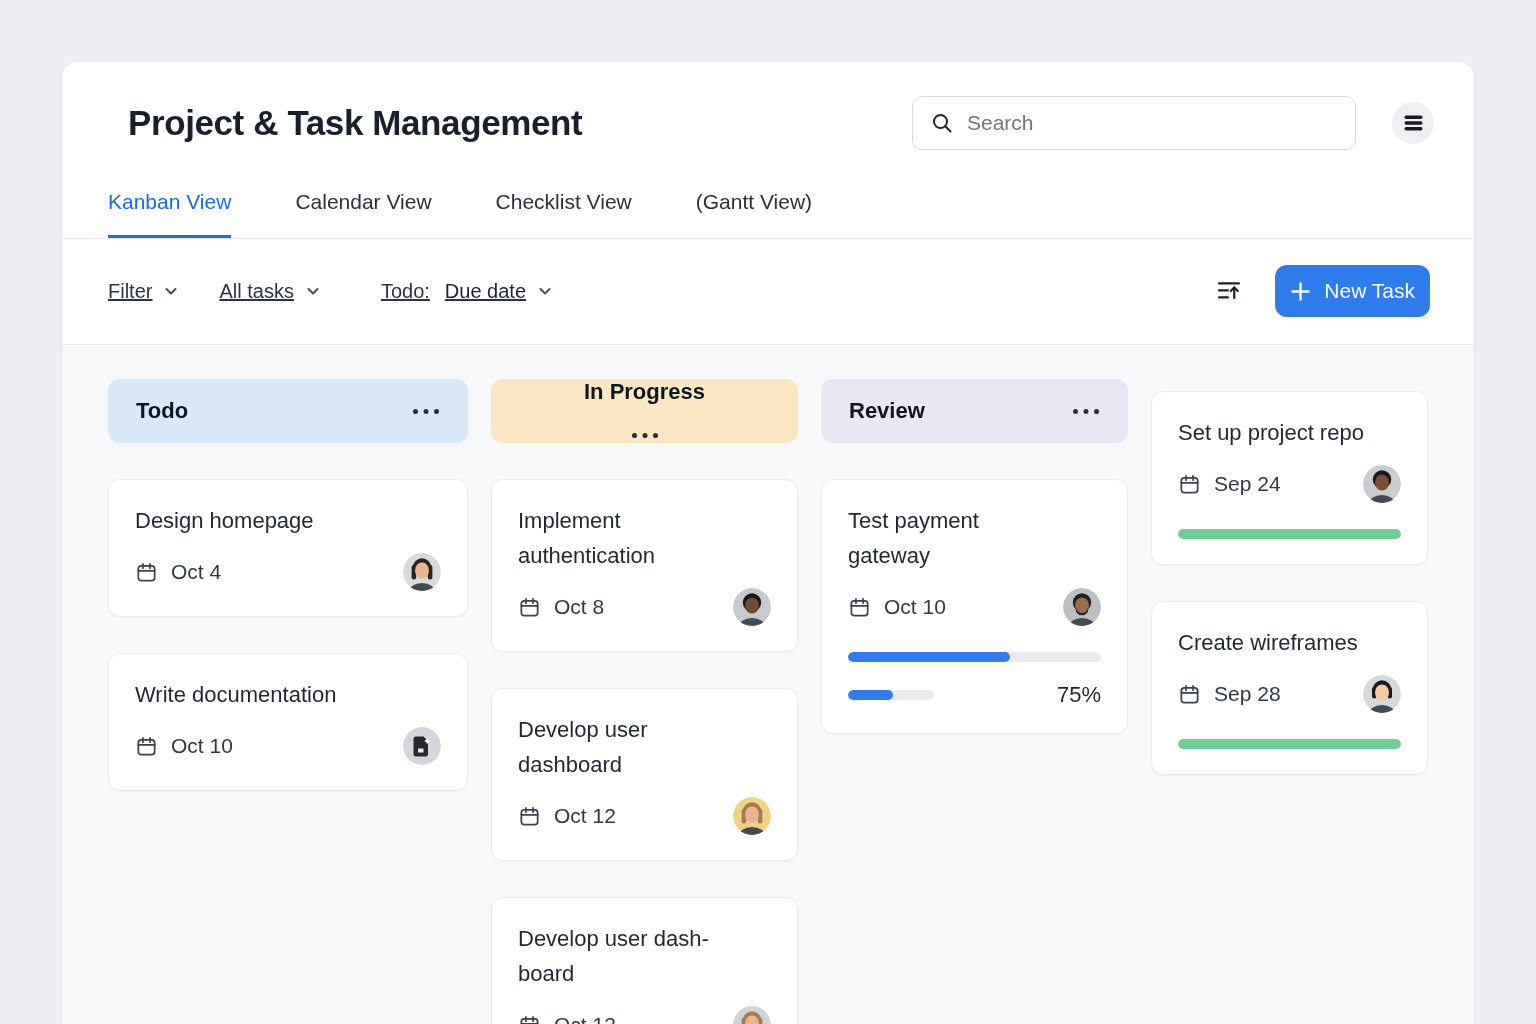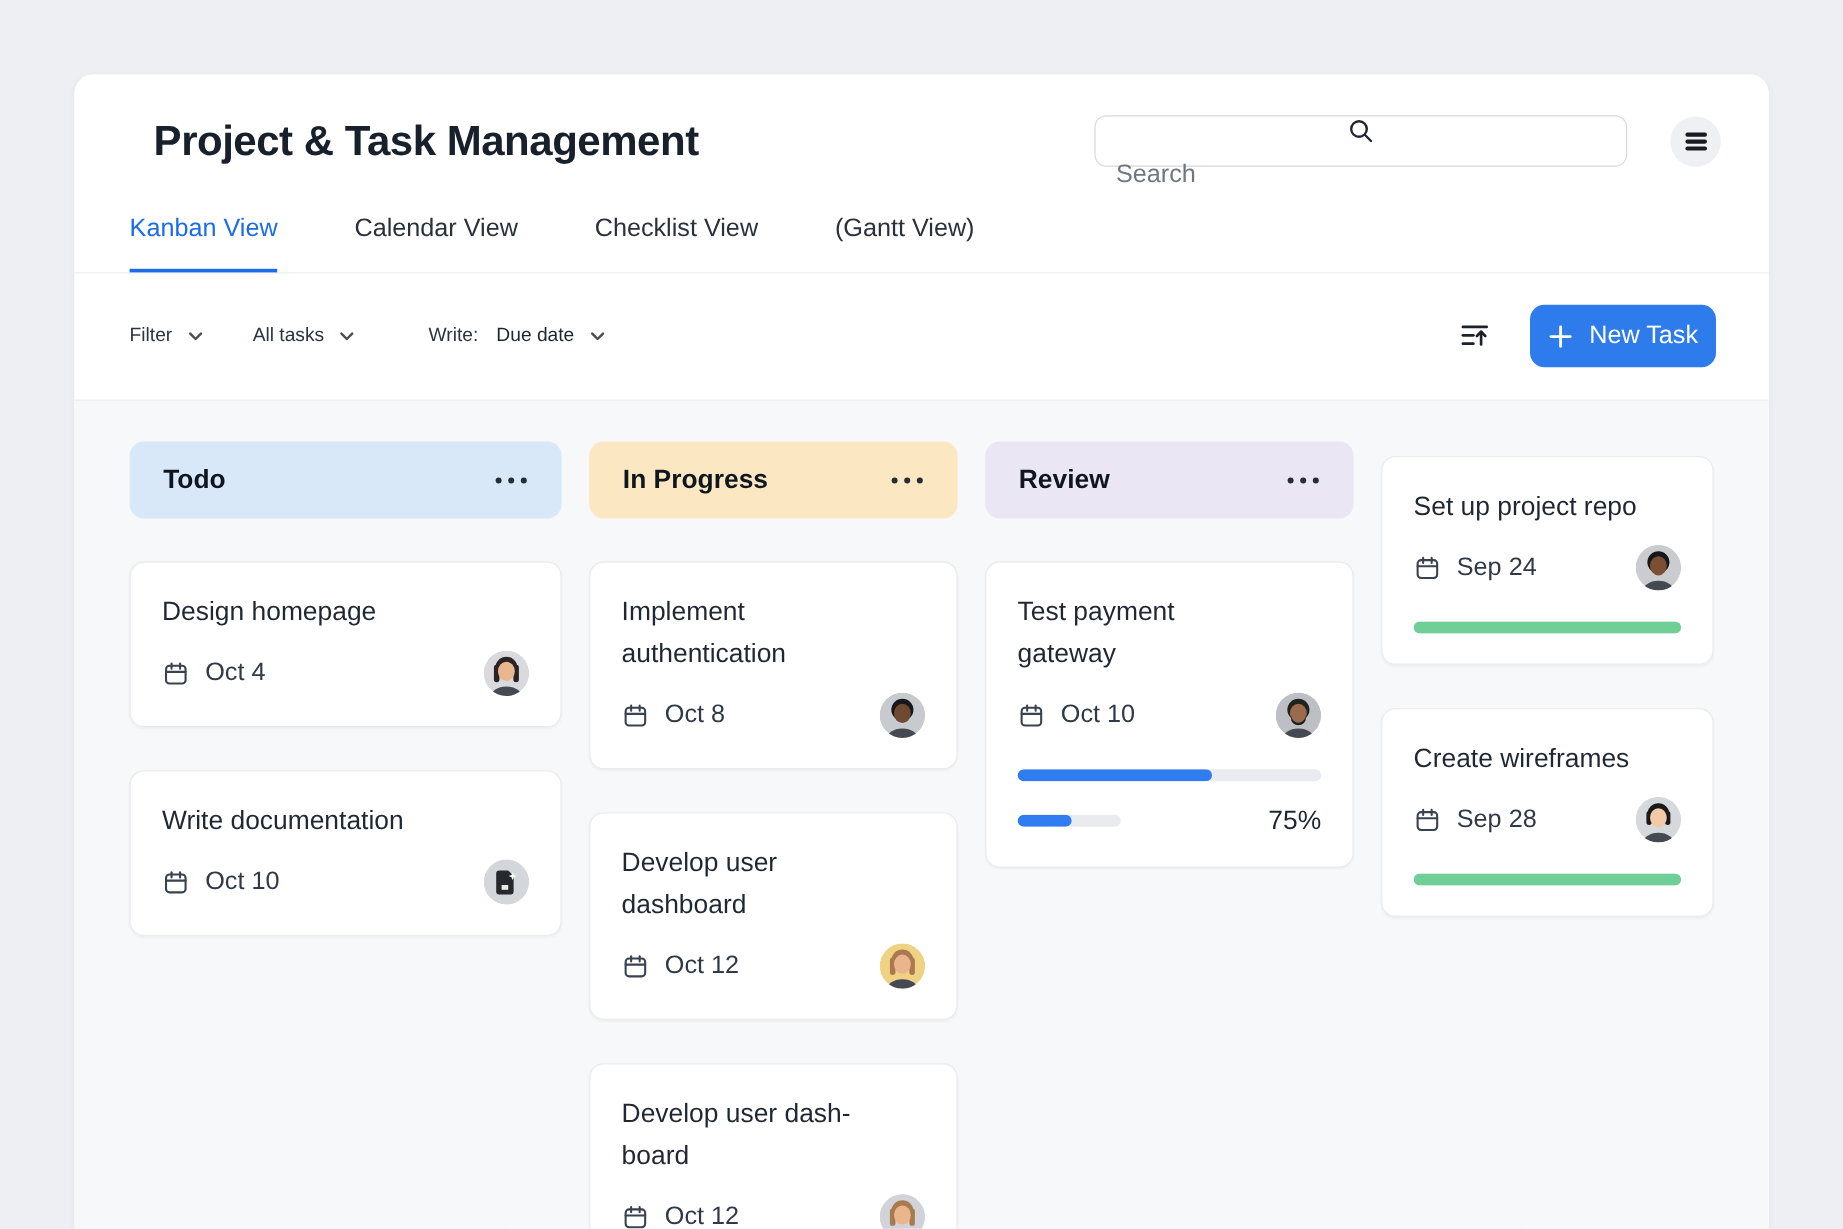--- a/index.html
+++ b/index.html
@@ -20,24 +20,24 @@
     overflow: hidden;
     display: flex; flex-direction: column;
   }
   .panel-header { padding: 34px 40px 0 46px; background:#fff; border-bottom: 1px solid #e8eaed; }
   .header-row { display: flex; align-items: center; margin-left: 20px; }
   .page-title {
     font-size: 35px; font-weight: 700; color: #18202b;
     letter-spacing: -0.4px; flex: 1;
   }
   .search-box {
-    width: 444px; height: 43px;
+    width: 444px; height: 54px;
     border: 1.5px solid #d6d9de; border-radius: 10px;
     display: flex; align-items: center; gap: 13px;
-    padding: 0 17px; background: #fff; flex-direction: column;
+    padding: 0 17px; background: #fff;
   }
   .search-box svg { flex: none; }
   .search-input {
     border: none; outline: none; background: transparent;
     font-size: 21px; color: #1f2630; width: 100%;
     font-family: inherit;
   }
   .search-input::placeholder { color: #6f7680; }
   .menu-btn {
     width: 42px; height: 42px; border-radius: 50%;
@@ -52,22 +52,23 @@
   }
   .tab.active { color: #1a6ce8; border-bottom-color: #1a6ce8; }
 
   .toolbar {
     display: flex; align-items: center;
     padding: 26px 44px 27px 46px;
     background: #fff; border-bottom: 1px solid #e8eaed;
   }
   .tool-group {
     display: flex; align-items: center; gap: 11px;
-    font-size: 16px; color: #2b3440; cursor: pointer;
+    font-size: 20px; color: #2b3440; cursor: pointer;
     margin-right: 40px;
+    text-decoration: underline;
   }
   .sort-group { margin-left: 20px; }
   .sort-group .sort-value { color: #1d2531; font-weight: 500; margin-left: 4px; }
   .toolbar-spacer { flex: 1; }
   .sort-order-btn {
     background: none; border: none; cursor: pointer;
     display: flex; align-items: center; margin-right: 28px; padding: 4px;
   }
   .new-task-btn {
     height: 52px; padding: 0 15px;
@@ -172,21 +173,21 @@
     <div class="tool-group">
       <span>All tasks</span>
       <span style="display:flex;">
         <svg width="16" height="16" viewBox="0 0 16 16" fill="none" stroke="#454d58" stroke-width="2" stroke-linecap="round" stroke-linejoin="round">
             <path d="M3.5 6 L8 10.5 L12.5 6"></path>
           </svg>
       </span>
     </div>
 
     <div class="tool-group sort-group">
-      <span>Write:</span>
+      <span>Todo:</span>
       <span class="sort-value">Due date</span>
       <span style="display:flex;">
         <svg width="16" height="16" viewBox="0 0 16 16" fill="none" stroke="#454d58" stroke-width="2" stroke-linecap="round" stroke-linejoin="round">
             <path d="M3.5 6 L8 10.5 L12.5 6"></path>
           </svg>
       </span>
     </div>
 
     <div class="toolbar-spacer"></div>
 
@@ -268,21 +269,21 @@
                 <circle cx="19" cy="19" r="19" fill="#d3d6da"></circle>
                 <path d="M13 9.5 h7.5 l4.5 4.5 v13 a2.5 2.5 0 0 1 -2.5 2.5 h-9.5 a2.5 2.5 0 0 1 -2.5 -2.5 v-15 a2.5 2.5 0 0 1 2.5 -2.5 z" fill="#26282e"></path>
                 <path d="M24.2 10.8 l1 2.3 2.3 1 -2.3 1 -1 2.3 -1 -2.3 -2.3 -1 2.3 -1 z" fill="#ffffff"></path>
                 <rect x="15" y="21.5" width="5.5" height="4" fill="#ffffff" opacity="0.9"></rect>
               </svg>
             </span>
           </div>
         </div>
       </div>
       <div class="column">
-        <div class="col-header" style="background: rgb(251, 232, 195);">
+        <div class="col-header" style="background: rgb(251, 232, 195); flex-direction: column;">
           <span class="col-title">In Progress</span>
           <button class="col-menu">
             <span style="display:flex;">
               <svg width="28" height="7" viewBox="0 0 28 7">
                 <circle cx="3.5" cy="3.5" r="2.5" fill="#262d36"></circle>
                 <circle cx="14" cy="3.5" r="2.5" fill="#262d36"></circle>
                 <circle cx="24.5" cy="3.5" r="2.5" fill="#262d36"></circle>
               </svg>
             </span>
           </button>

